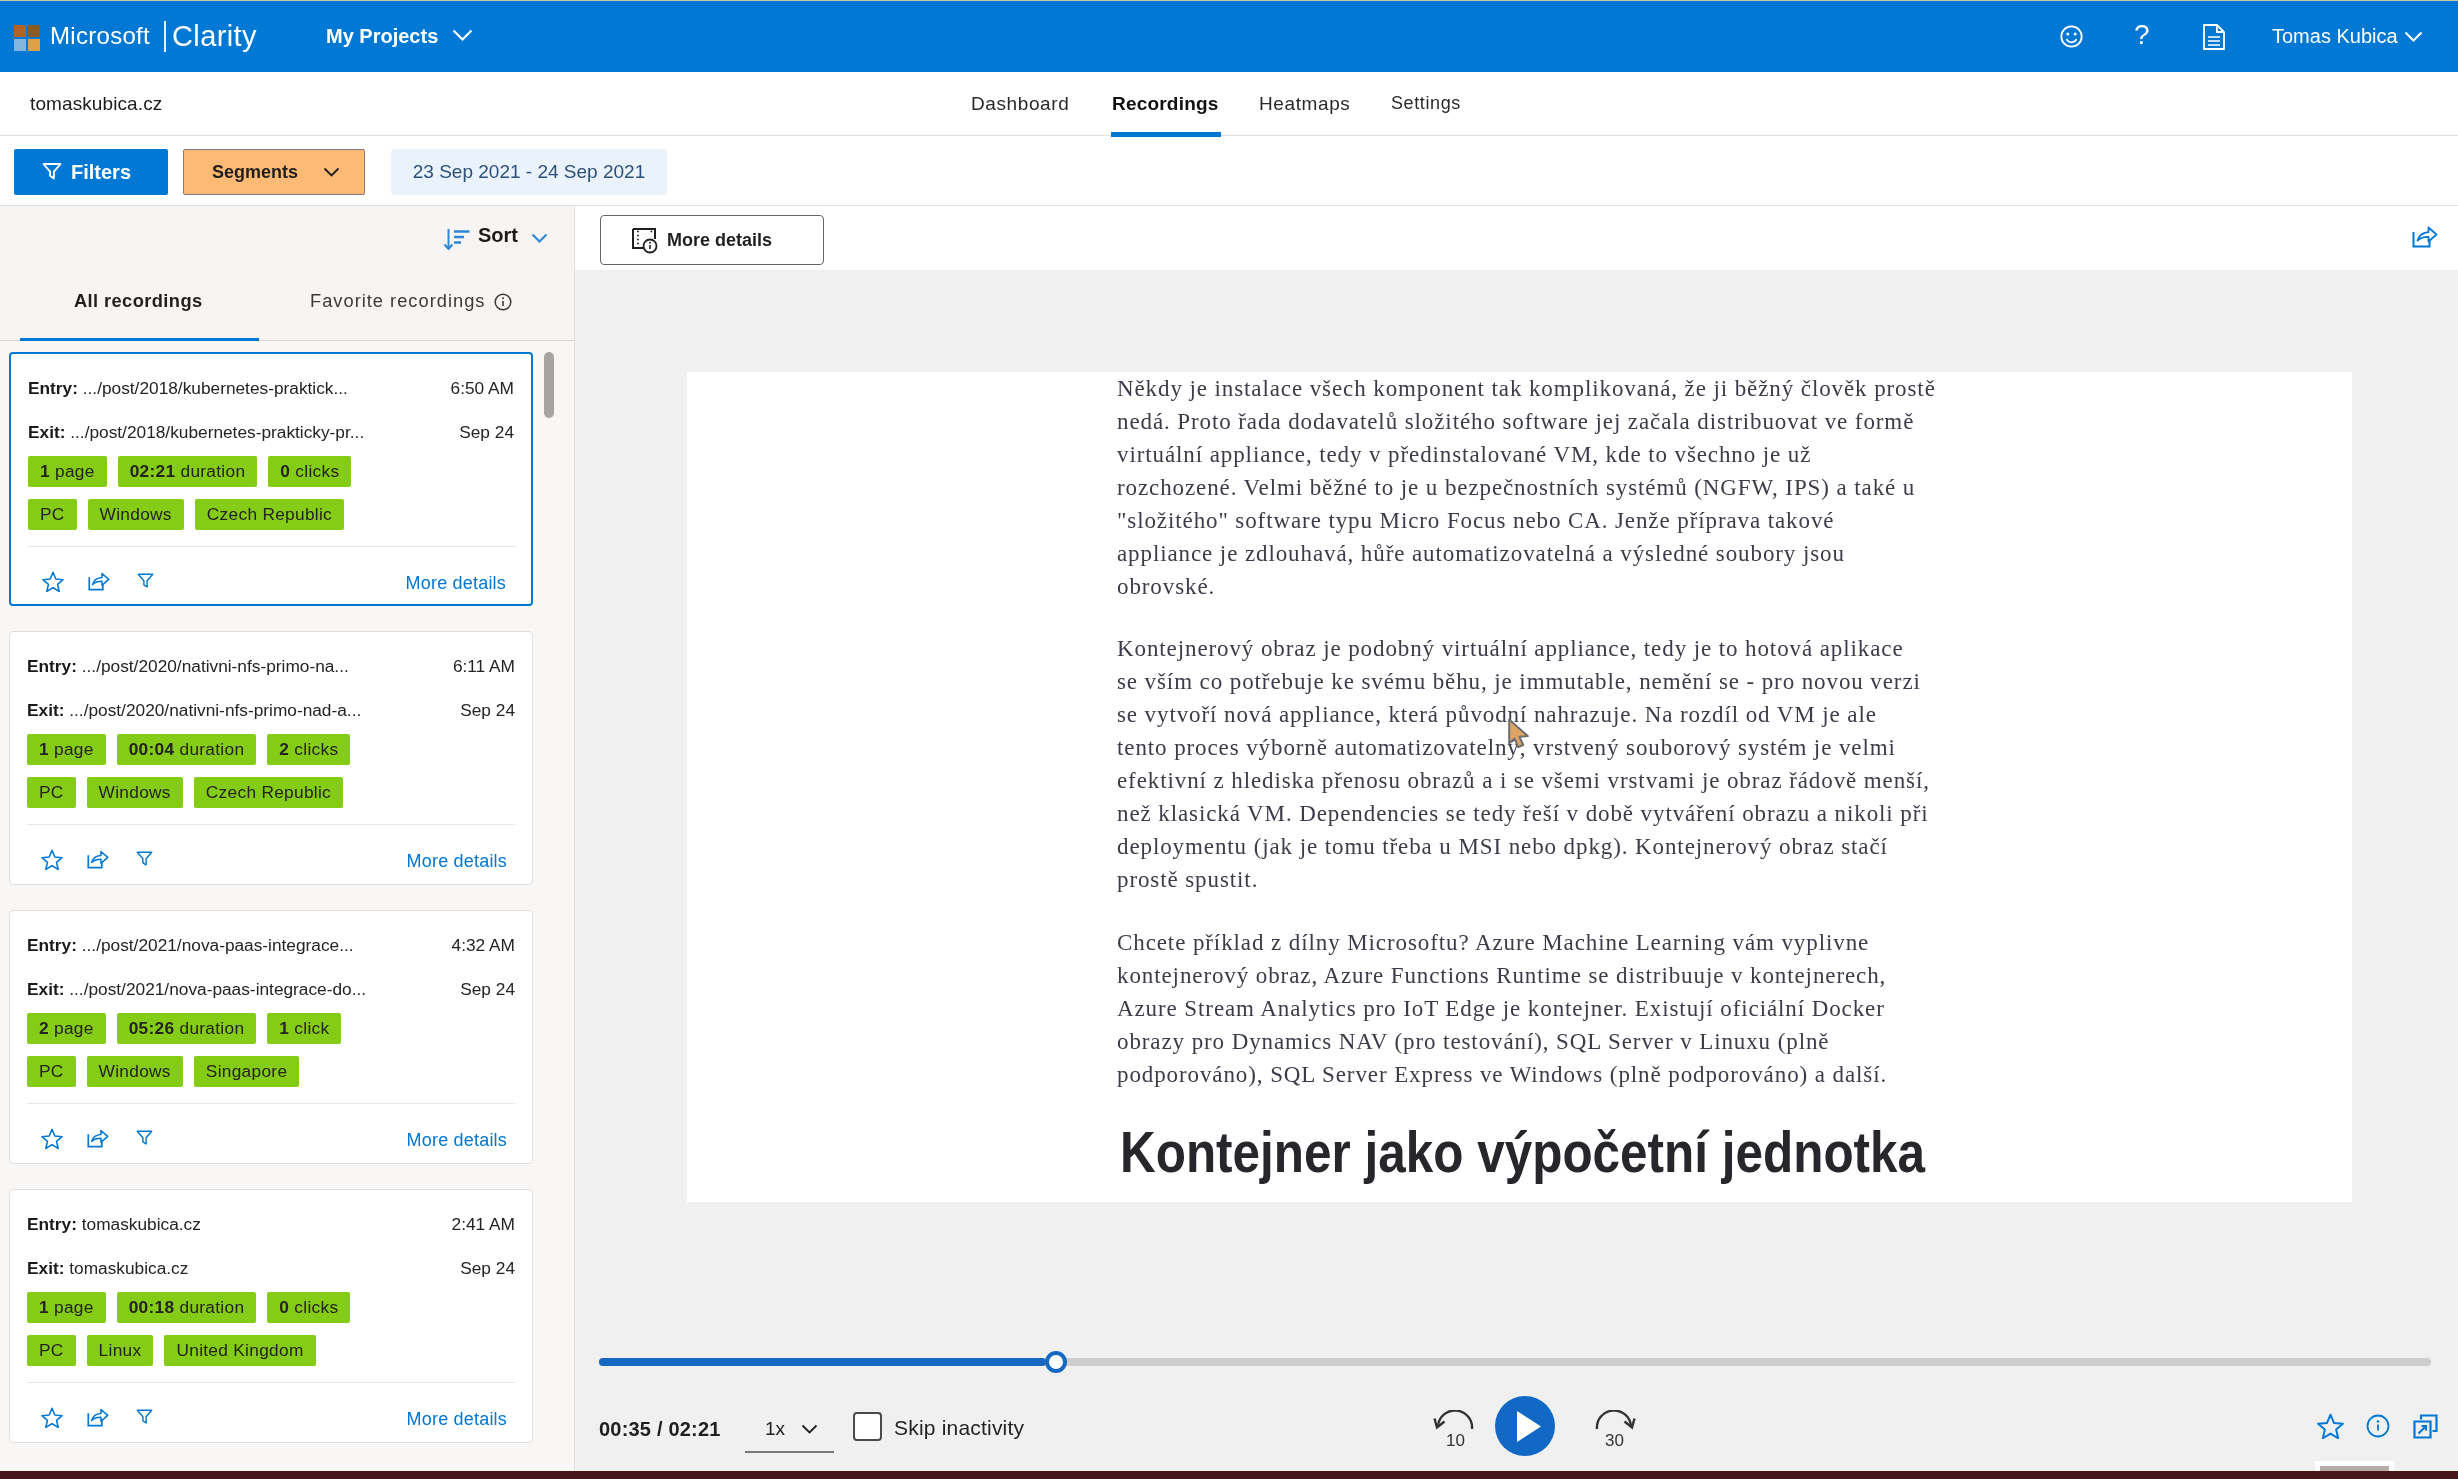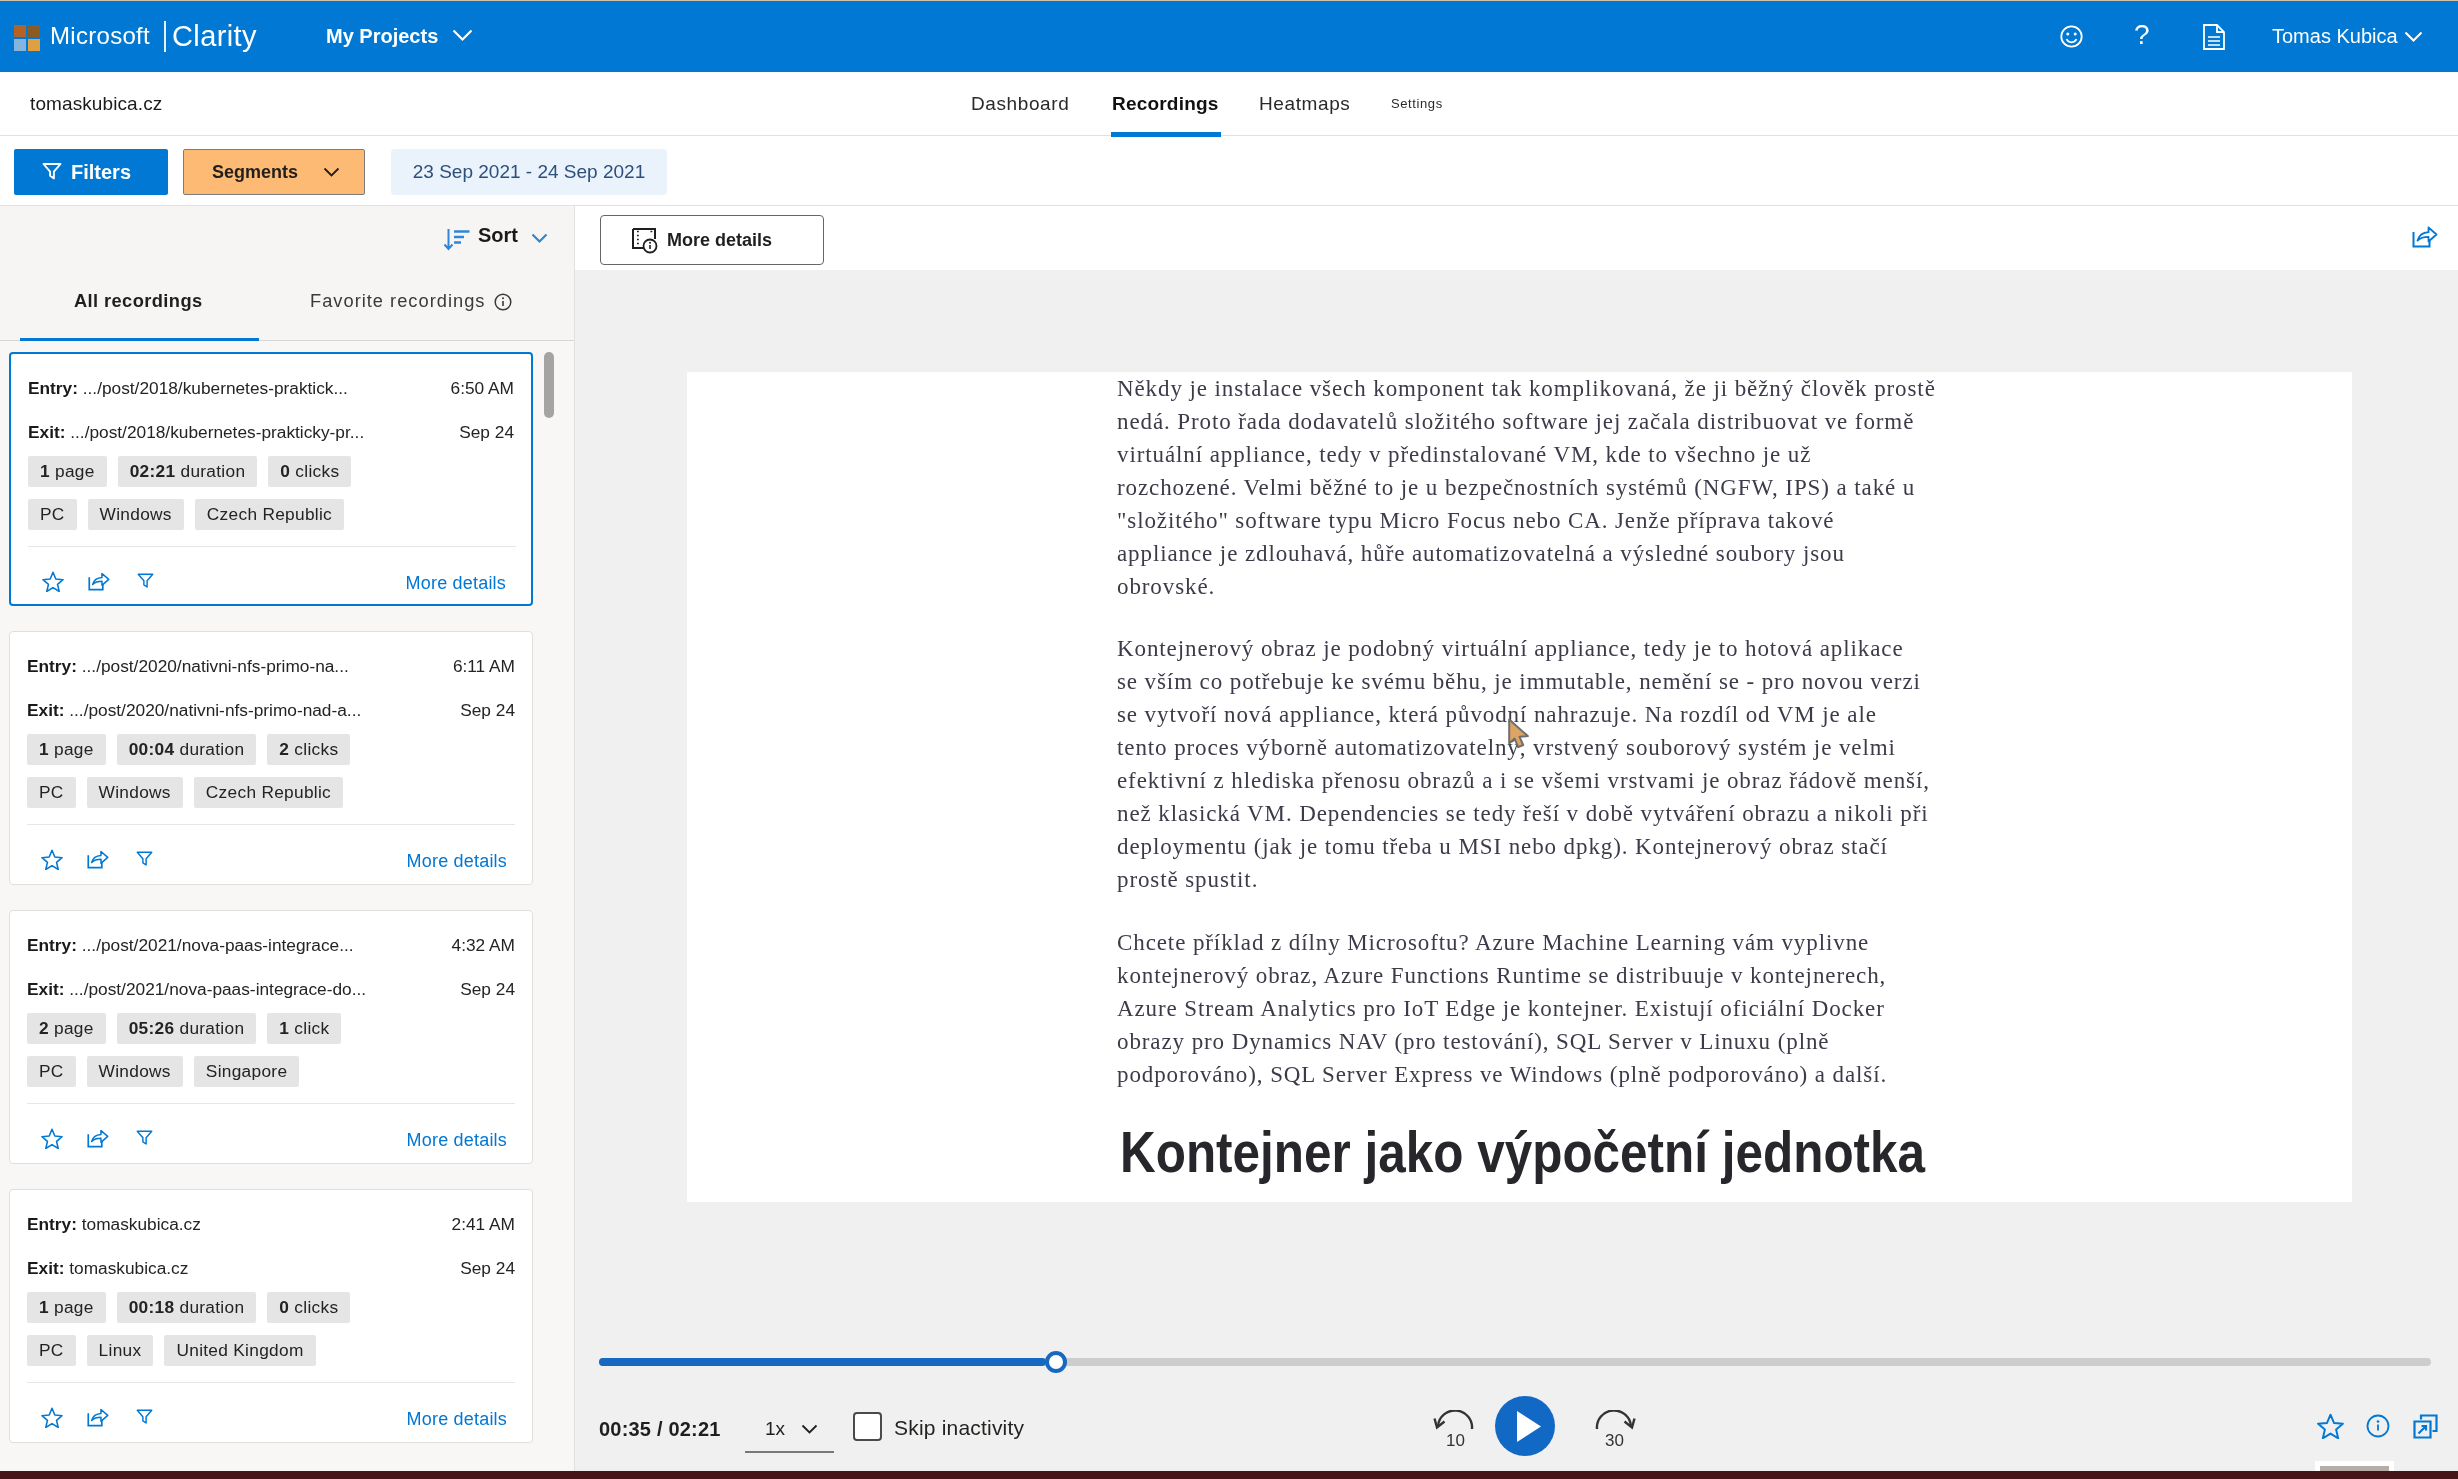--- a/index.html
+++ b/index.html
@@ -14,21 +14,21 @@
 .vdiv{position:absolute;left:574px;top:206px;width:1px;height:1265px;background:#e3e1df}
 .main{position:absolute;left:575px;top:206px;width:1883px;height:1265px;background:#fff}
 .viewport{position:absolute;left:0;top:64px;width:1883px;height:1320px;background:#f0f0f0}
 .page{position:absolute;left:112px;top:102px;width:1665px;height:830px;background:#fff}
 .card{position:absolute;left:9px;width:524px;height:254px;background:#fff;border:1px solid #e1dfdd;border-radius:4px}
 .card.sel{border:2px solid #0078d4}
 .crow{position:absolute;left:17px;right:17px;font-size:17.3px;color:#252423;white-space:nowrap}
 .crow b{font-weight:bold;color:#1b1a19}
 .ctime{position:absolute;right:17px;font-size:17.3px;color:#252423}
 .chiprow{position:absolute;left:17px;white-space:nowrap}
-.chip{display:inline-block;height:31px;line-height:31px;background:#e5e5e5;color:#242322;font-size:17.3px;letter-spacing:0.3px;padding:0 12px;margin-right:11px;border-radius:2px}
+.chip{display:inline-block;height:31px;line-height:31px;background:#84cc16;color:#242322;font-size:17.3px;letter-spacing:0.3px;padding:0 12px;margin-right:11px;border-radius:2px}
 .cdivider{position:absolute;left:17px;width:488px;height:1px;background:#e9e7e5}
 .mdlink{position:absolute;right:25px;color:#0077d4;font-size:18px;letter-spacing:0.2px}
 .serif{font-family:"Liberation Serif",serif;font-size:23px;line-height:33px;color:#3c3b49;white-space:nowrap;letter-spacing:0.9px}
 .maroon{position:absolute;left:0;top:1471px;width:2458px;height:8px;background:#451518}
 .tan{position:absolute;left:0;top:0;width:2458px;height:1px;background:#cfc3ae}
 </style>
 </head>
 <body>
 <svg width="0" height="0" style="position:absolute">
 <defs>
@@ -76,21 +76,21 @@
       <path d="M1.5 1.5 L9.5 9.5 L17.5 1.5" fill="none" stroke="#fff" stroke-width="2"></path>
     </svg>
 </div>
 
 <div class="bar2">
   <div class="abs" style="left:30px;top:0;height:63px;line-height:63px;font-size:19px;letter-spacing:0.1px;color:#1d1c1b">tomaskubica.cz</div>
   <div class="abs" style="left:971px;top:0;height:63px;line-height:63px;font-size:19px;letter-spacing:0.6px;color:#2b2a29">Dashboard</div>
   <div class="abs" style="left:1112px;top:0;height:63px;line-height:63px;font-size:19px;letter-spacing:0.2px;color:#111;font-weight:bold">Recordings</div>
   <div class="abs" style="left:1111px;top:60px;width:110px;height:5px;background:#0078d4"></div>
   <div class="abs" style="left:1259px;top:0;height:63px;line-height:63px;font-size:19px;letter-spacing:0.6px;color:#2b2a29">Heatmaps</div>
-  <div class="abs" style="left:1391px;top:0;height:63px;line-height:63px;font-size:13px;letter-spacing:0.6px;color:#2b2a29">Settings</div>
+  <div class="abs" style="left:1391px;top:0;height:63px;line-height:63px;font-size:18px;letter-spacing:0.6px;color:#2b2a29">Settings</div>
 </div>
 
 <div class="frow">
   <div class="abs" style="left:14px;top:12px;width:154px;height:46px;background:#0078d4;border-radius:2px;color:#fff">
     <svg class="abs" style="left:28px;top:13px" width="20" height="20" viewBox="0 0 20 20">
         <path d="M1.5 2 h17 l-6.6 7.6 v6.8 l-3.8 -2.6 v-4.2 z" fill="none" stroke="#fff" stroke-width="1.9" stroke-linejoin="round"></path>
       </svg>
     <div class="abs" style="left:57px;top:0;height:46px;line-height:46px;font-size:20px;font-weight:bold">Filters</div>
   </div>
   <div class="abs" style="left:183px;top:12px;width:182px;height:46px;background:#fdba74;border:1px solid #7e7c7a;border-radius:2px">

